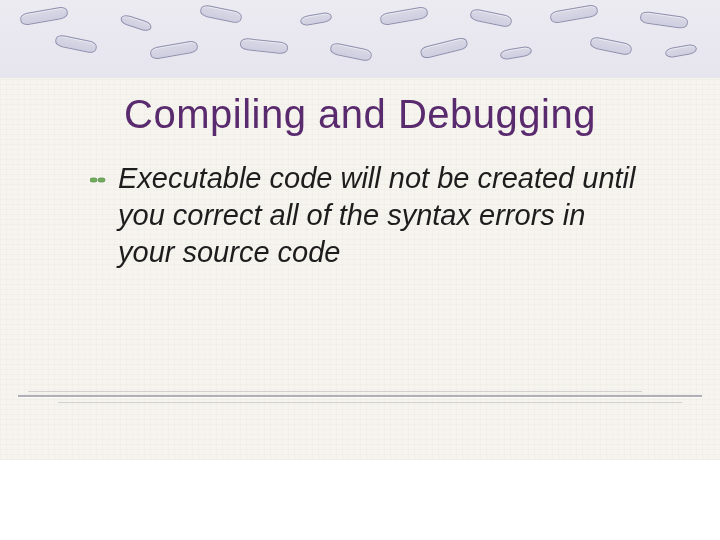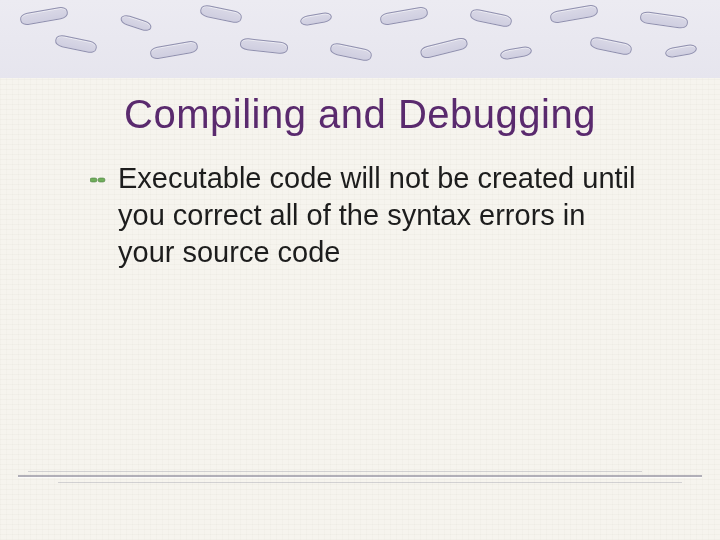--- a/index.html
+++ b/index.html
@@ -6,21 +6,21 @@
     margin: 0;
     padding: 0;
     width: 720px;
     height: 540px;
     overflow: hidden;
     font-family: Verdana, Geneva, sans-serif;
   }
   .slide {
     position: relative;
     width: 720px;
-    height: 540px;
+    height: 460px;
     background: #f6f4ee;
     background-image:
       repeating-linear-gradient(0deg, rgba(180,176,160,0.07) 0px, rgba(180,176,160,0.07) 1px, transparent 1px, transparent 5px),
       repeating-linear-gradient(90deg, rgba(180,176,160,0.05) 0px, rgba(180,176,160,0.05) 1px, transparent 1px, transparent 6px);
   }
   .top-band {
     position: absolute;
     top: 0; left: 0; right: 0;
     height: 78px;
     background: linear-gradient(#ecebf2, #e6e5ee);
@@ -60,20 +60,21 @@
   }
   .bullet {
     flex: 0 0 auto;
     margin-top: 14px;
   }
   .bullet svg { display: block; }
   .item-text {
     font-size: 29px;
     line-height: 1.28;
     color: #1d1d1d;
+    font-style: italic;
   }
   .bottom-line {
     position: absolute;
     left: 18px;
     right: 18px;
     bottom: 62px;
     height: 0;
     border-top: 2px solid rgba(120,118,140,0.55);
     border-bottom: 1px solid rgba(255,255,255,0.7);
   }

